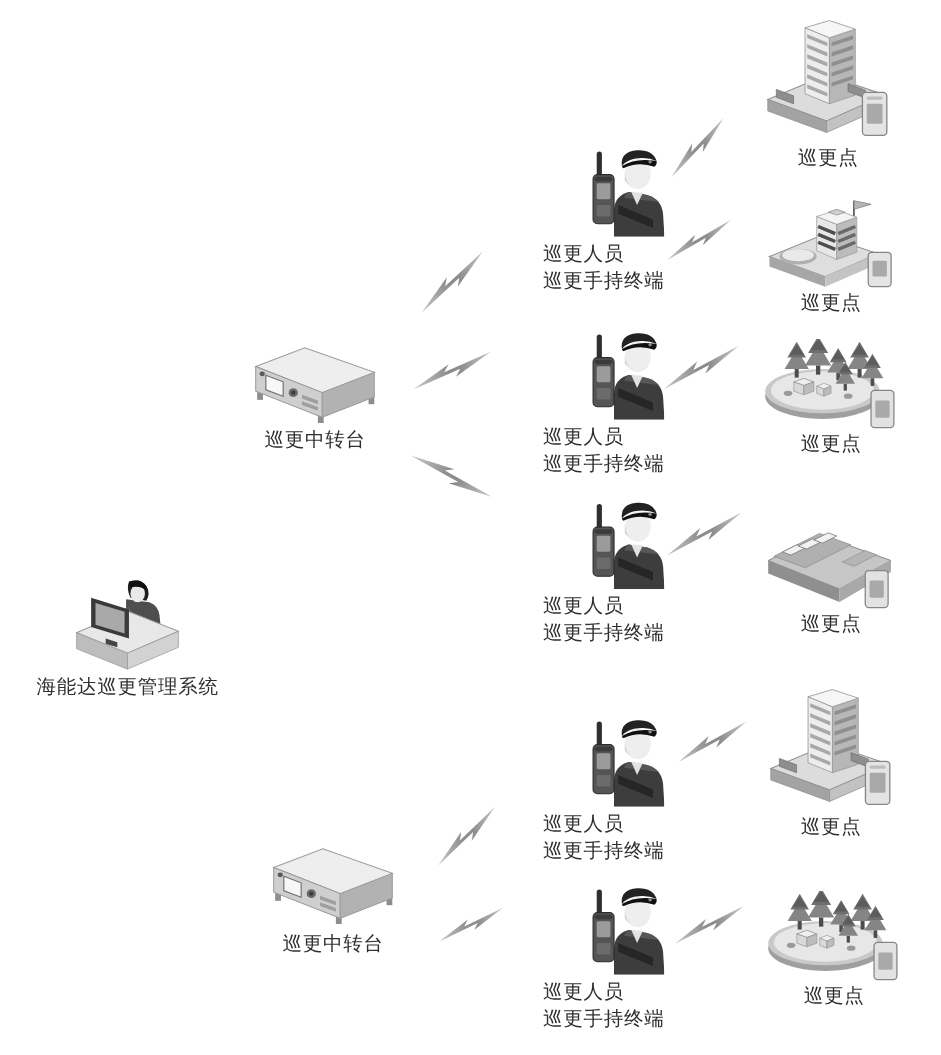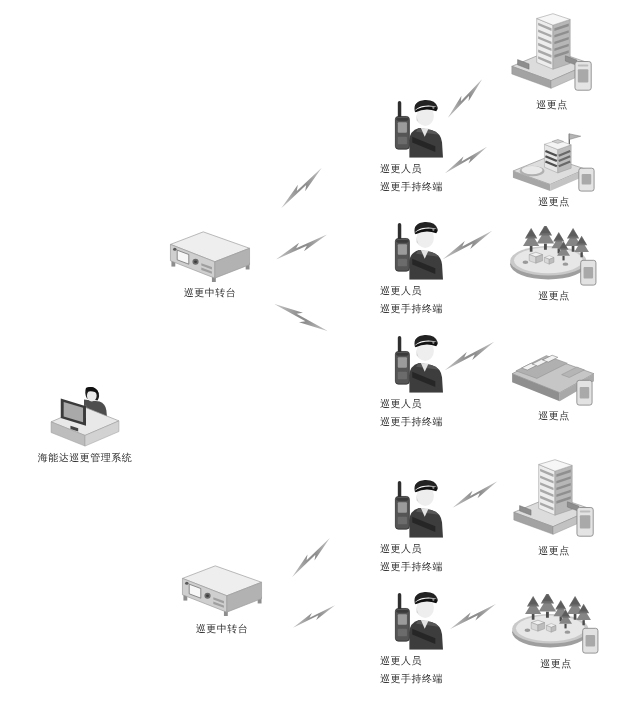--- a/index.html
+++ b/index.html
@@ -3,21 +3,21 @@
 <meta charset="utf-8">
 <style>
   * { margin:0; padding:0; box-sizing:border-box; }
   html,body { background:#ffffff; }
   .stage {
     position:relative; width:627px; height:703px; background:#fff;
     font-family:"Liberation Serif","DejaVu Serif",serif; color:#2f2f2f;
     overflow:hidden;
   }
   .node { position:absolute; display:flex; flex-direction:column; align-items:center; }
-  .node .label { font-size:10px; line-height:18px; white-space:nowrap; letter-spacing:0.5px; text-align:center; }
+  .node .label { font-size:13px; line-height:18px; white-space:nowrap; letter-spacing:0.5px; text-align:center; }
   .node.person { align-items:flex-end; }
   .node.person .labels { margin-top:2px; }
   .node.person .label { text-align:left; }
   .node .icon-wrap { line-height:0; }
   .bolt { position:absolute; }
   .defs-holder { position:absolute; width:0; height:0; overflow:hidden; }
 </style>
 </head>
 <body>
 

